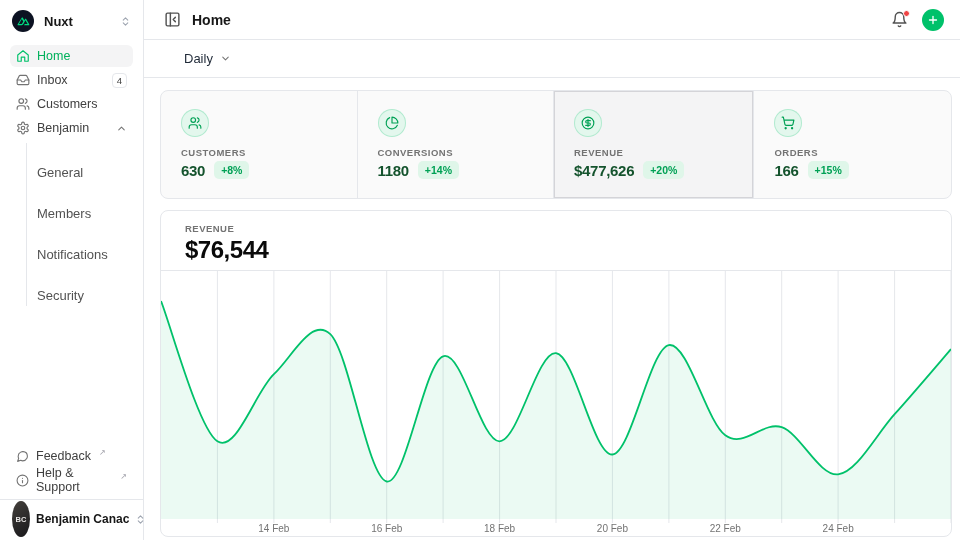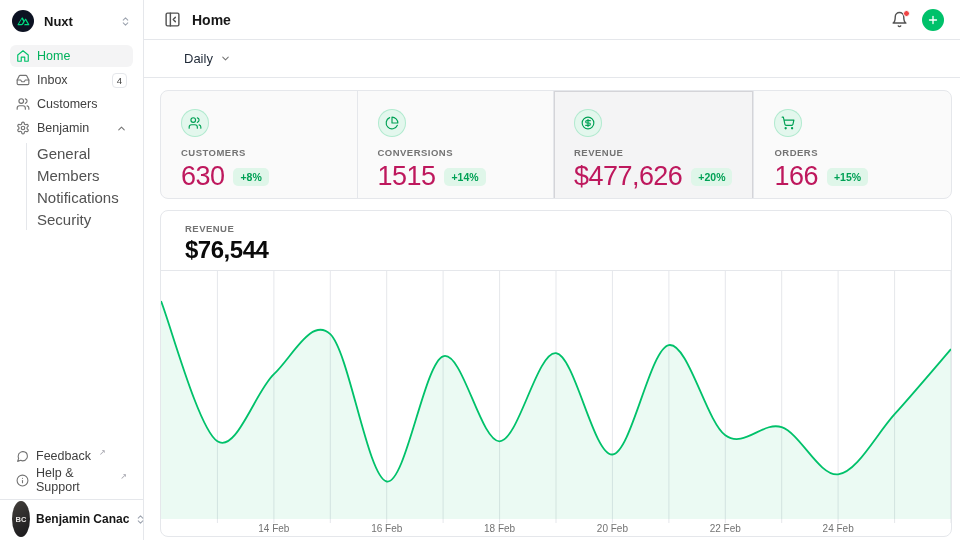--- a/index.html
+++ b/index.html
@@ -22,21 +22,21 @@
   .nav { margin-top:12px; display:flex; flex-direction:column; gap:2px; }
   .nav-item { height:22px; border-radius:6px; display:flex; align-items:center; gap:7px; padding:0 6px;
               font-size:12.5px; font-weight:500; color:#404040; cursor:pointer; }
   .nav-item .icon { color:#737373; }
   .nav-item.active { background:#f4f4f5; color:#00b15c; }
   .nav-item.active .icon { color:#00c16a; }
   .nav-item .grow { flex:1; }
   .count-badge { font-size:9.5px; color:#404040; border:1px solid #e5e7eb; border-radius:4px; padding:0 4px;
                  height:15px; display:inline-flex; align-items:center; background:#fff; }
   .sub-list { margin:2px 0 0 16px; border-left:1px solid #e5e7eb; padding-left:10px; display:flex; flex-direction:column; gap:1px; }
-  .sub-item { height:21px; display:flex; align-items:center; font-size:15px; font-weight:500; color:#525252; border-radius:6px; cursor:pointer; }
+  .sub-item { height:21px; display:flex; align-items:center; font-size:13px; font-weight:500; color:#525252; border-radius:6px; cursor:pointer;margin-top:19px; }
   .spacer { flex:1; }
   .ext-sup { font-size:8px; color:#a1a1aa; margin-left:1px; transform:translateY(-4px); }
   .side-divider { border-top:1px solid #e5e7eb; margin:8px -10px 6px; }
   .user-row { display:flex; align-items:center; gap:6px; height:26px; padding:0 2px; cursor:pointer; }
   .avatar { width:18px; height:36px; border-radius:50%; background:linear-gradient(145deg,#44403c,#18181b);
             color:#e7e5e4; font-size:7.5px; font-weight:700; display:flex; align-items:center; justify-content:center; flex:none; }
   .user-name { font-size:12px; font-weight:600; color:#171717; flex:1; white-space:nowrap; }
 
   
   .main { position:absolute; left:144px; top:0; right:0; bottom:0; background:#fff; }
@@ -55,21 +55,21 @@
   
   .stats { margin:12px 8px 0 16px; height:109px; border:1px solid #e5e7eb; border-radius:8px; background:#fafafa;
            display:grid; grid-template-columns:1fr 1fr 1.02fr 1fr; overflow:hidden; }
   .stat-cell { padding:18px 20px; border-right:1px solid #e5e7eb; cursor:pointer; position:relative; }
   .stat-cell:last-child { border-right:none; }
   .stat-cell.selected { background:#f4f4f5; box-shadow:inset 0 0 0 1px #d4d4d8; }
   .stat-ic { width:28px; height:28px; border-radius:50%; background:#e3f7ed; box-shadow:inset 0 0 0 1px rgba(0,193,106,.22);
              display:flex; align-items:center; justify-content:center; color:#00a155; }
   .stat-label { margin-top:10px; font-size:9.5px; font-weight:600; letter-spacing:.05em; color:#737373; text-transform:uppercase; }
   .stat-value-row { margin-top:3px; display:flex; align-items:center; gap:9px; }
-  .stat-value { font-size:27px; font-weight:400; color:#be185d; letter-spacing:-.02em; }
+  .stat-value { font-size:15px; font-weight:700; color:#14532d; letter-spacing:-.02em; }
   .delta-badge { font-size:10.5px; font-weight:600; color:#00a155; background:#dff6e9; border-radius:5px; padding:3px 7px; }
 
   
   .chart-card { margin:11px 8px 0 16px; height:327px; border:1px solid #e5e7eb; border-radius:8px; background:#fff;
                 position:relative; overflow:hidden; }
   .chart-head { height:60px; border-bottom:1px solid #e5e7eb; padding:12px 24px 0; }
   .chart-label { font-size:9.5px; font-weight:600; letter-spacing:.05em; color:#737373; text-transform:uppercase; }
   .chart-value { font-size:24px; font-weight:700; color:#0a0a0a; letter-spacing:-.02em; margin-top:2px; }
   .chart-plot { position:absolute; left:0; right:0; top:60px; height:252px; }
   .chart-plot svg { display:block; width:100%; height:100%; }
@@ -242,21 +242,21 @@
     </div>
     <div class="stat-cell">
       <div class="stat-ic">
         <svg width="14" height="14" viewBox="0 0 24 24" fill="none" stroke="currentColor" stroke-width="2" stroke-linecap="round" stroke-linejoin="round">
             <path d="M21.21 15.89A10 10 0 1 1 8 2.83"></path>
             <path d="M22 12A10 10 0 0 0 12 2v10z"></path>
           </svg>
       </div>
       <div class="stat-label">CONVERSIONS</div>
       <div class="stat-value-row">
-        <span class="stat-value">1515</span>
+        <span class="stat-value">1180</span>
         <span class="delta-badge">+14%</span>
       </div>
     </div>
     <div class="stat-cell selected">
       <div class="stat-ic">
         <svg width="14" height="14" viewBox="0 0 24 24" fill="none" stroke="currentColor" stroke-width="2" stroke-linecap="round" stroke-linejoin="round">
             <circle cx="12" cy="12" r="10"></circle>
             <path d="M16 8h-6a2 2 0 1 0 0 4h4a2 2 0 1 1 0 4H8"></path>
             <path d="M12 18V6"></path>
           </svg>

